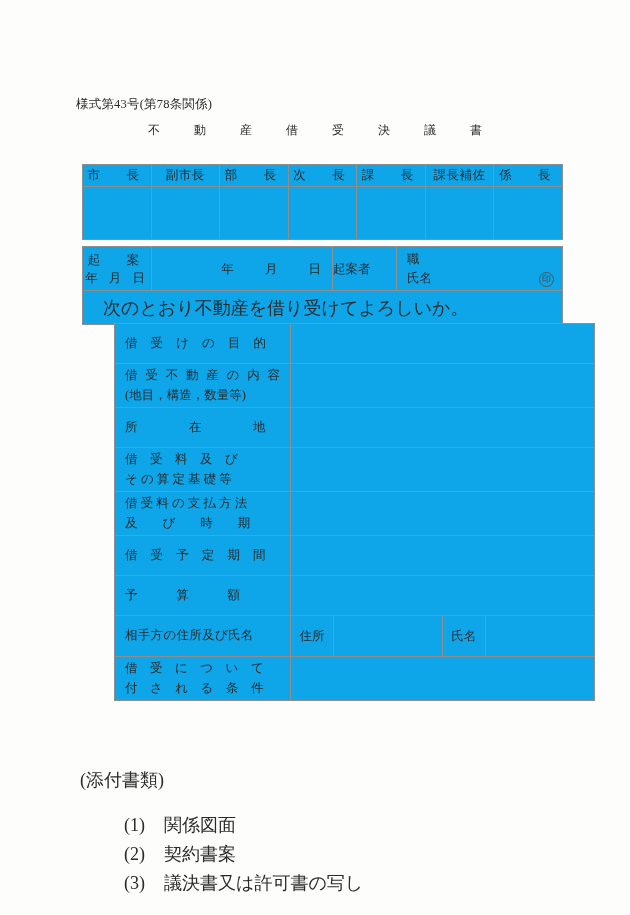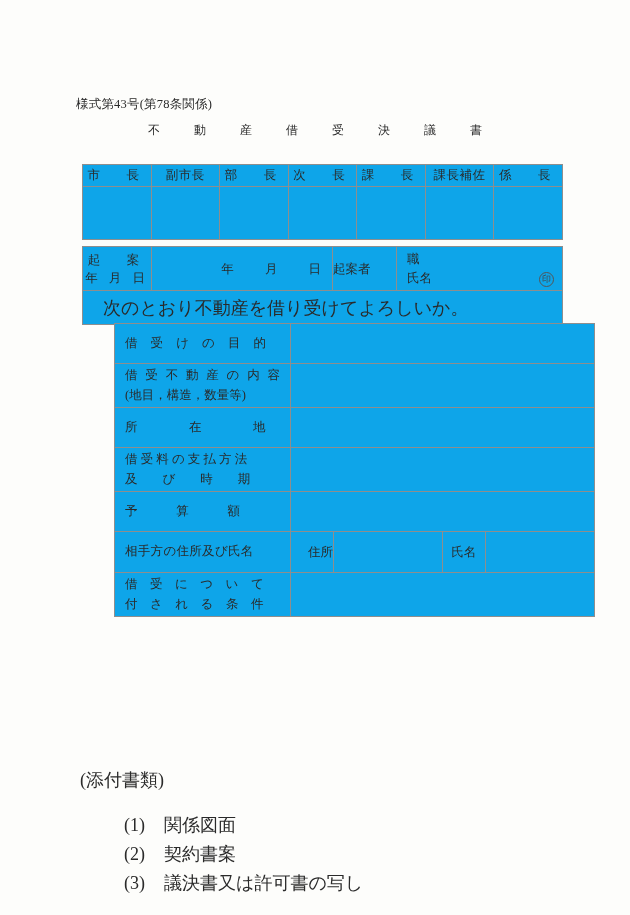--- a/index.html
+++ b/index.html
@@ -178,21 +178,21 @@
     table-layout: fixed;
     width: 100%;
     height: 100%;
   }
   .counterparty-inner td {
     border: 0;
     border-left: 1px solid #8e8e8e;
     font-size: 12.5px;
     height: 40px;
   }
-  .counterparty-inner td:first-child { border-left: 0; text-align: right; }
+  .counterparty-inner td:first-child { border-left: 0; }
 
   
   .attach {
     position: absolute;
     left: 80px;
     top: 766px;
     font-size: 18px;
     line-height: 1.62;
   }
   .attach .head { padding-left: 0; }
@@ -288,29 +288,42 @@
       <td class="val"></td>
     </tr>
 
     <tr class="r1">
       <td class="lbl">
         <span class="jcenterish">所　　　　在　　　　地</span>
       </td>
       <td class="val"></td>
     </tr>
 
+    <tr class="r2">
+      <td class="lbl">
+        <span class="jplain">借　受　料　及　び</span>
+        <span class="jplain">そ の 算 定 基 礎 等</span>
+      </td>
+      <td class="val"></td>
+    </tr>
 
     <tr class="r2">
       <td class="lbl">
         <span class="jplain">借 受 料 の 支 払 方 法</span>
         <span class="jplain">及　　び　　時　　期</span>
       </td>
       <td class="val"></td>
     </tr>
 
+    <tr class="r1">
+      <td class="lbl">
+        <span class="jcenterish">借　受　予　定　期　間</span>
+      </td>
+      <td class="val"></td>
+    </tr>
 
     <tr class="r1">
       <td class="lbl">
         <span class="jcenterish">予　　　算　　　額</span>
       </td>
       <td class="val"></td>
     </tr>
 
     <tr class="r1">
       <td class="lbl">

